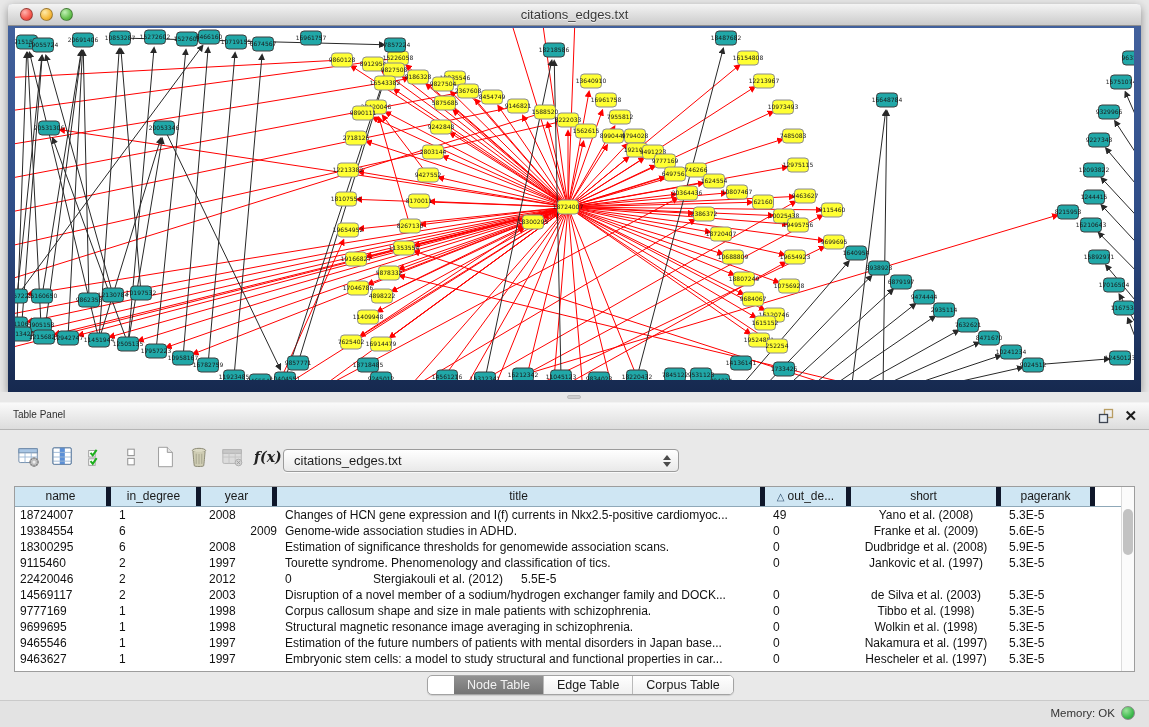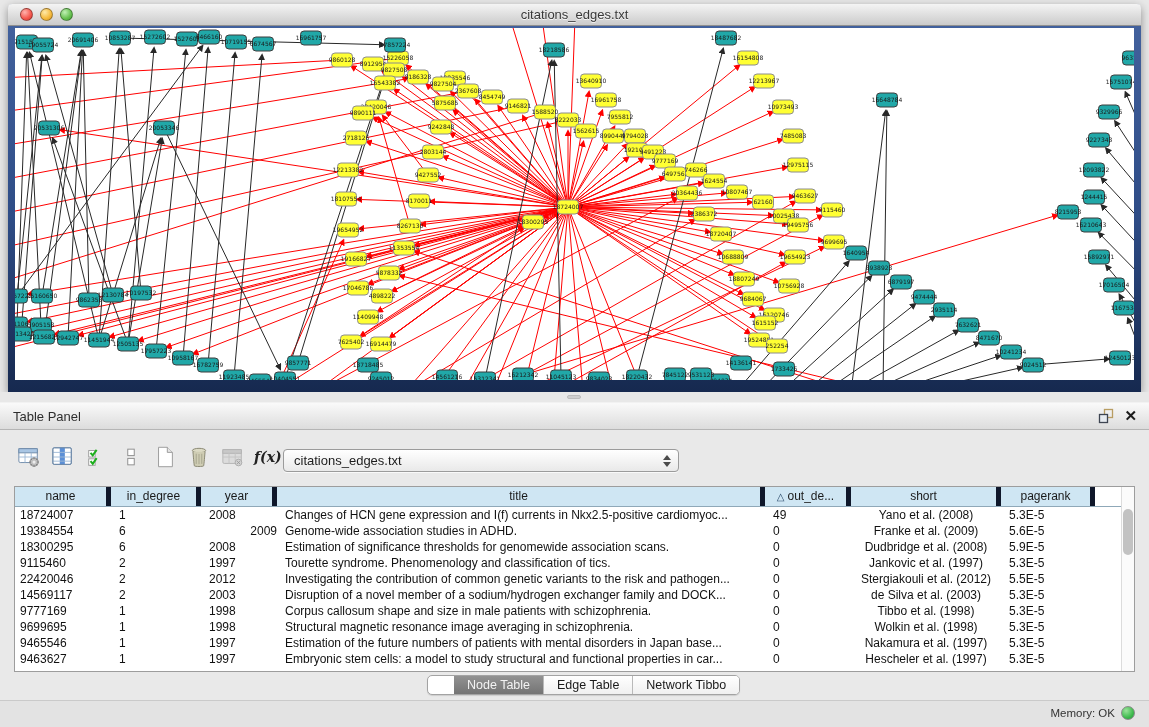--- a/index.html
+++ b/index.html
@@ -27,21 +27,21 @@
 
   
   .splitter { position:absolute; left:0; top:392px; width:1149px; height:10px; background:#e8e8e8; }
   .splitter .grip { position:absolute; left:567px; top:3px; width:14px; height:4px;
     border-radius:2px; background:#cfcfcf; border:1px solid #bdbdbd; }
 
   
   .panel-header { position:absolute; left:0; top:402px; width:1149px; height:28px;
     background:linear-gradient(#fafafa,#dcdcdc); border-top:1px solid #f2f2f2;
     border-bottom:1px solid #b5b5b5; }
-  .panel-title { position:absolute; left:13px; top:6px; font-size:13px; color:#2e2e2e; }
+  .panel-title { position:absolute; left:13px; top:6px; font-size:10px; color:#2e2e2e; }
   .panel-header .hdr-icons { position:absolute; right:12px; top:5px; display:flex; gap:10px; align-items:center; }
   .float-btn svg { display:block; }
   .close-btn { font-size:15px; font-weight:bold; color:#1a1a1a; line-height:16px; cursor:default; }
 
   .panel-body { position:absolute; left:0; top:430px; width:1149px; height:270px; background:#e9e9e9; }
 
   
   .toolbar { position:absolute; left:16px; top:12px; height:30px; display:flex; align-items:center; }
   .tool-btn { width:26px; height:26px; margin-right:8px; display:flex; align-items:center; justify-content:center; }
   .fx { font-family:"DejaVu Serif", serif; font-style:italic; font-weight:bold; font-size:14px; color:#222;
@@ -978,21 +978,20 @@
           <div class="td c2" style="width: 76px;">1997</div>
           <div class="td c3" style="width: 488px;">Tourette syndrome. Phenomenology and classification of tics.</div>
           <div class="td c4" style="width: 86px;">0</div>
           <div class="td c5" style="width: 150px;">Jankovic et al. (1997)</div>
           <div class="td c6" style="width: 94px;">5.3E-5</div>
         </div>
         <div class="trow">
           <div class="td c0" style="width: 96px;">22420046</div>
           <div class="td c1" style="width: 90px;">2</div>
           <div class="td c2" style="width: 76px;">2012</div>
-          <div class="td c3" style="width: 488px;">Investigating the contribution of common genetic variants to the risk and pathogen...</div>
           <div class="td c4" style="width: 86px;">0</div>
           <div class="td c5" style="width: 150px;">Stergiakouli et al. (2012)</div>
           <div class="td c6" style="width: 94px;">5.5E-5</div>
         </div>
         <div class="trow">
           <div class="td c0" style="width: 96px;">14569117</div>
           <div class="td c1" style="width: 90px;">2</div>
           <div class="td c2" style="width: 76px;">2003</div>
           <div class="td c3" style="width: 488px;">Disruption of a novel member of a sodium/hydrogen exchanger family and DOCK...</div>
           <div class="td c4" style="width: 86px;">0</div>
@@ -1037,21 +1036,21 @@
         </div>
       </div>
     <div class="vscroll">
       <div class="vthumb"></div>
     </div>
   </div>
 
   <div class="tabs">
       <div class="seg active">Node Table</div>
       <div class="seg">Edge Table</div>
-      <div class="seg">Network Tibbo</div>
+      <div class="seg">Corpus Table</div>
     </div>
 </div>
 
 <div class="statusbar">
   <div class="mem">
     <span class="lbl">Memory: OK</span>
     <span class="mem-dot"></span>
   </div>
 </div>
 

